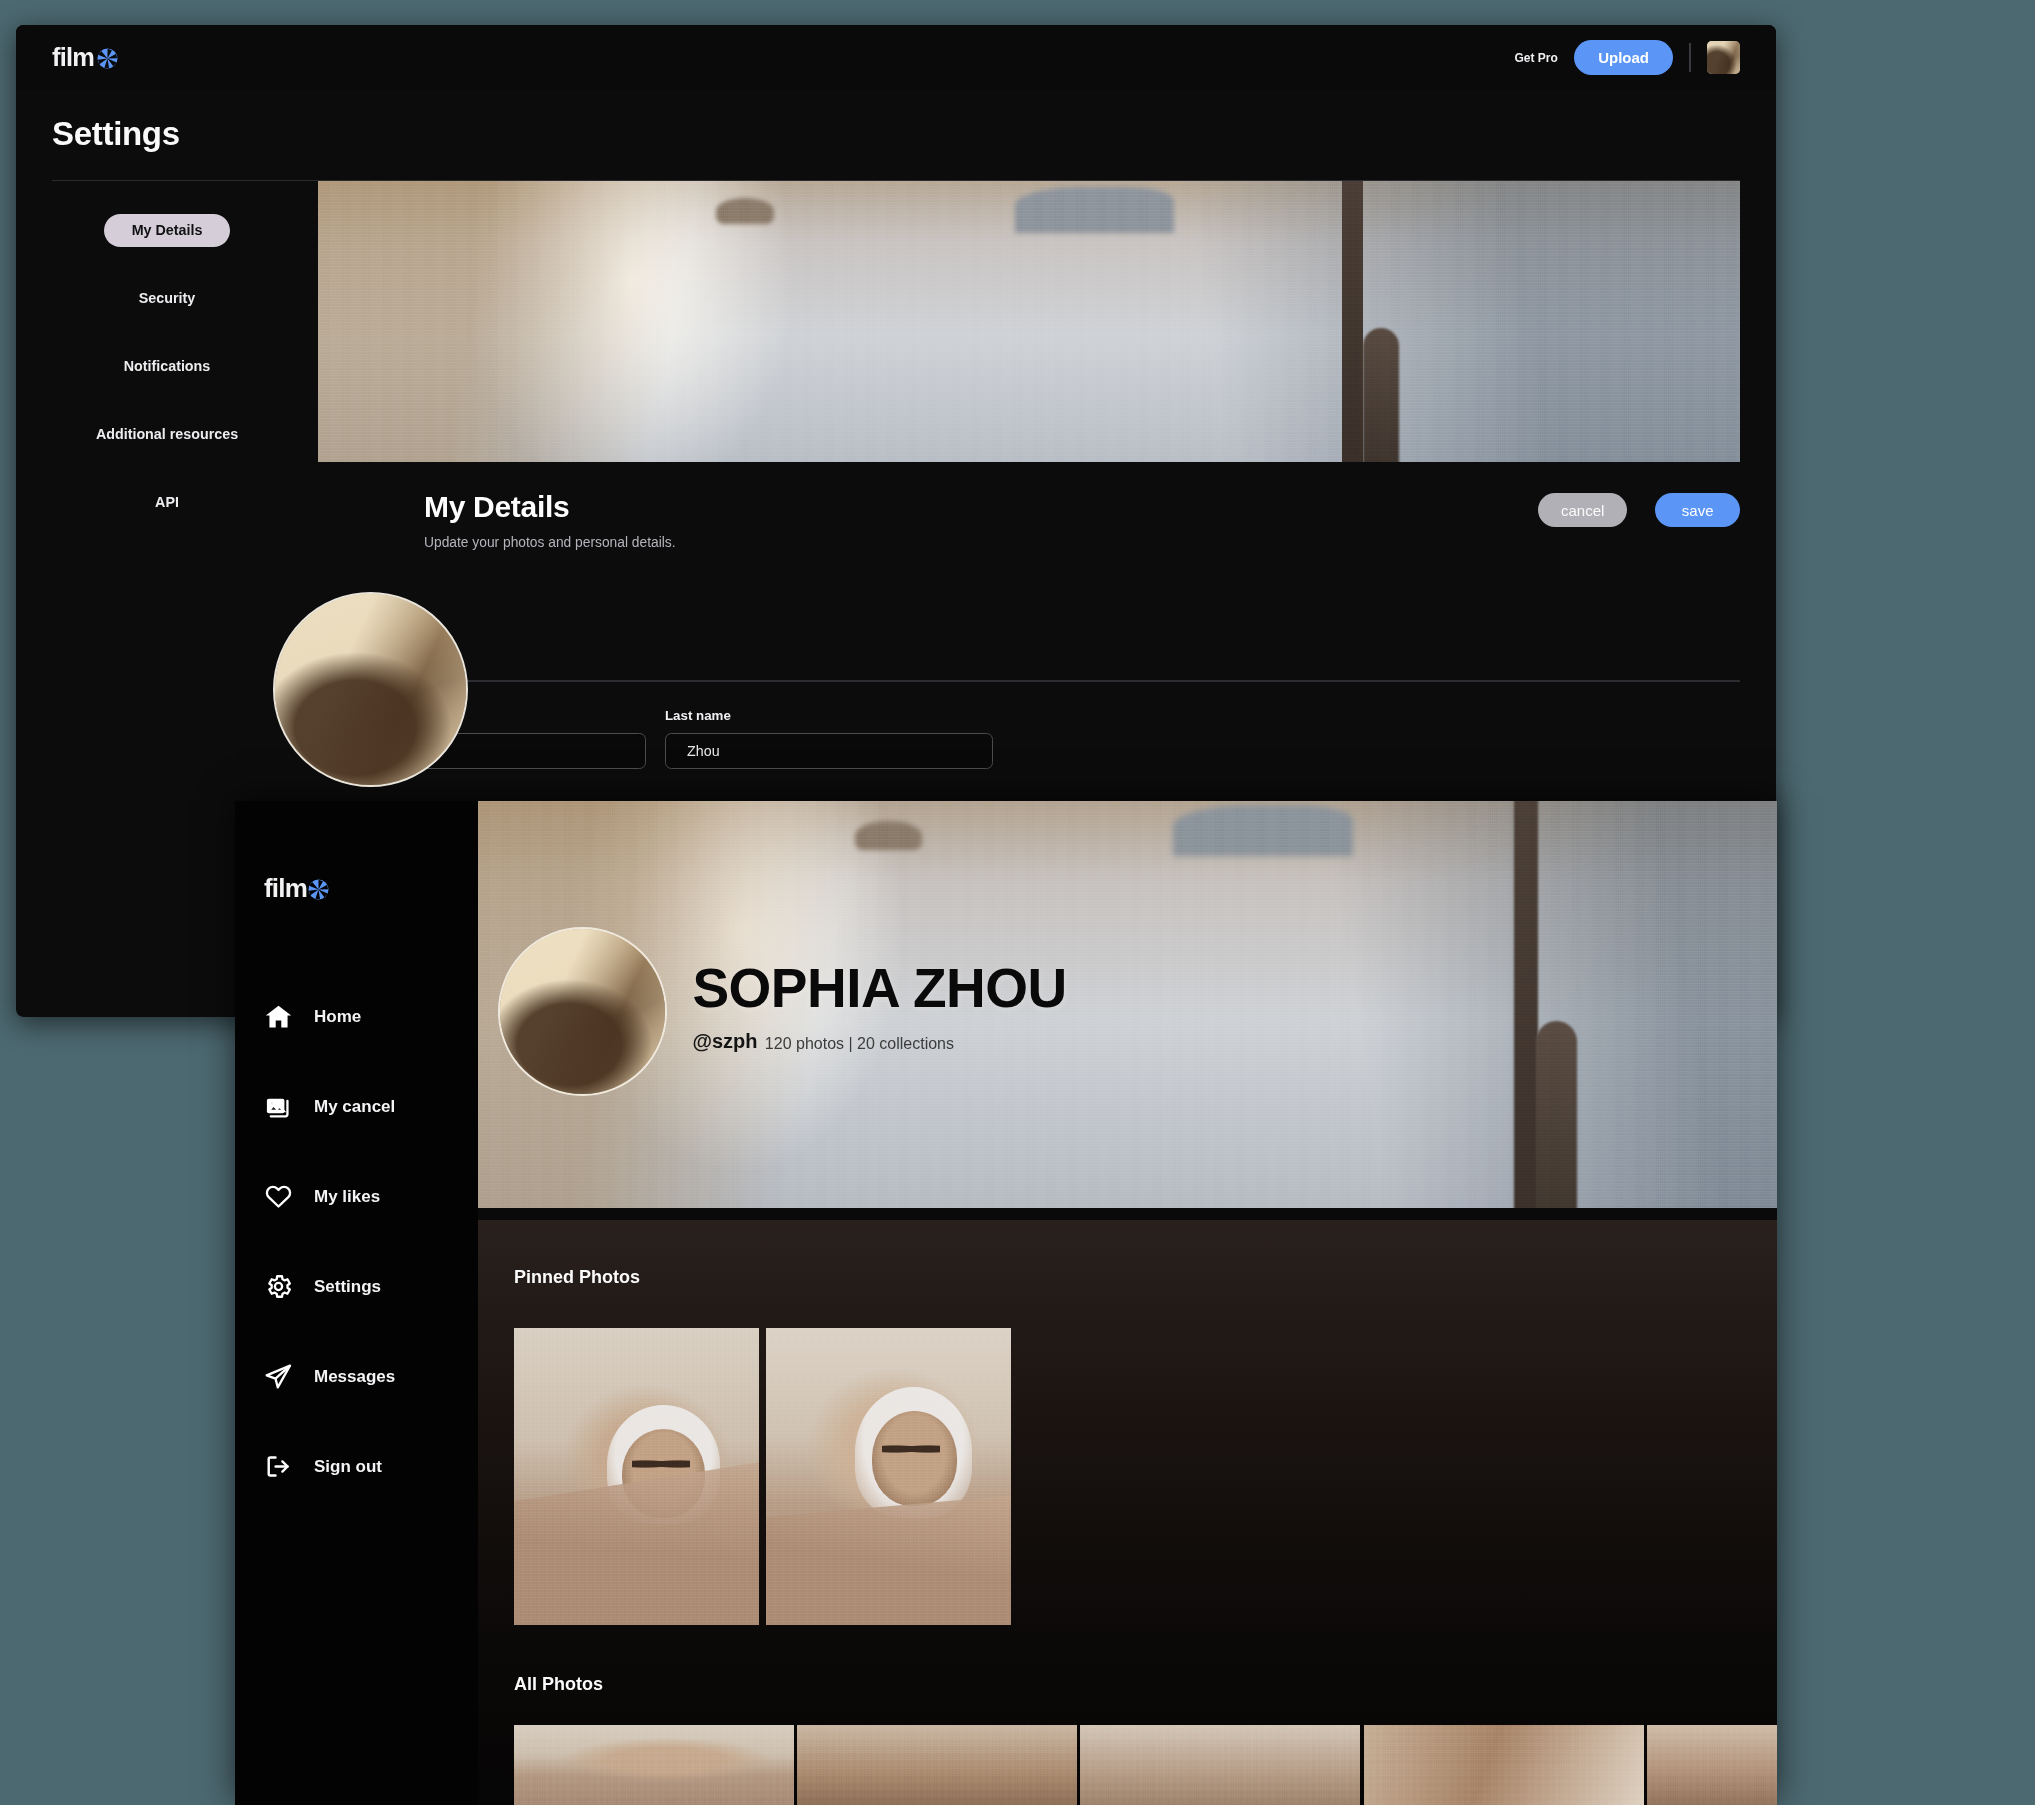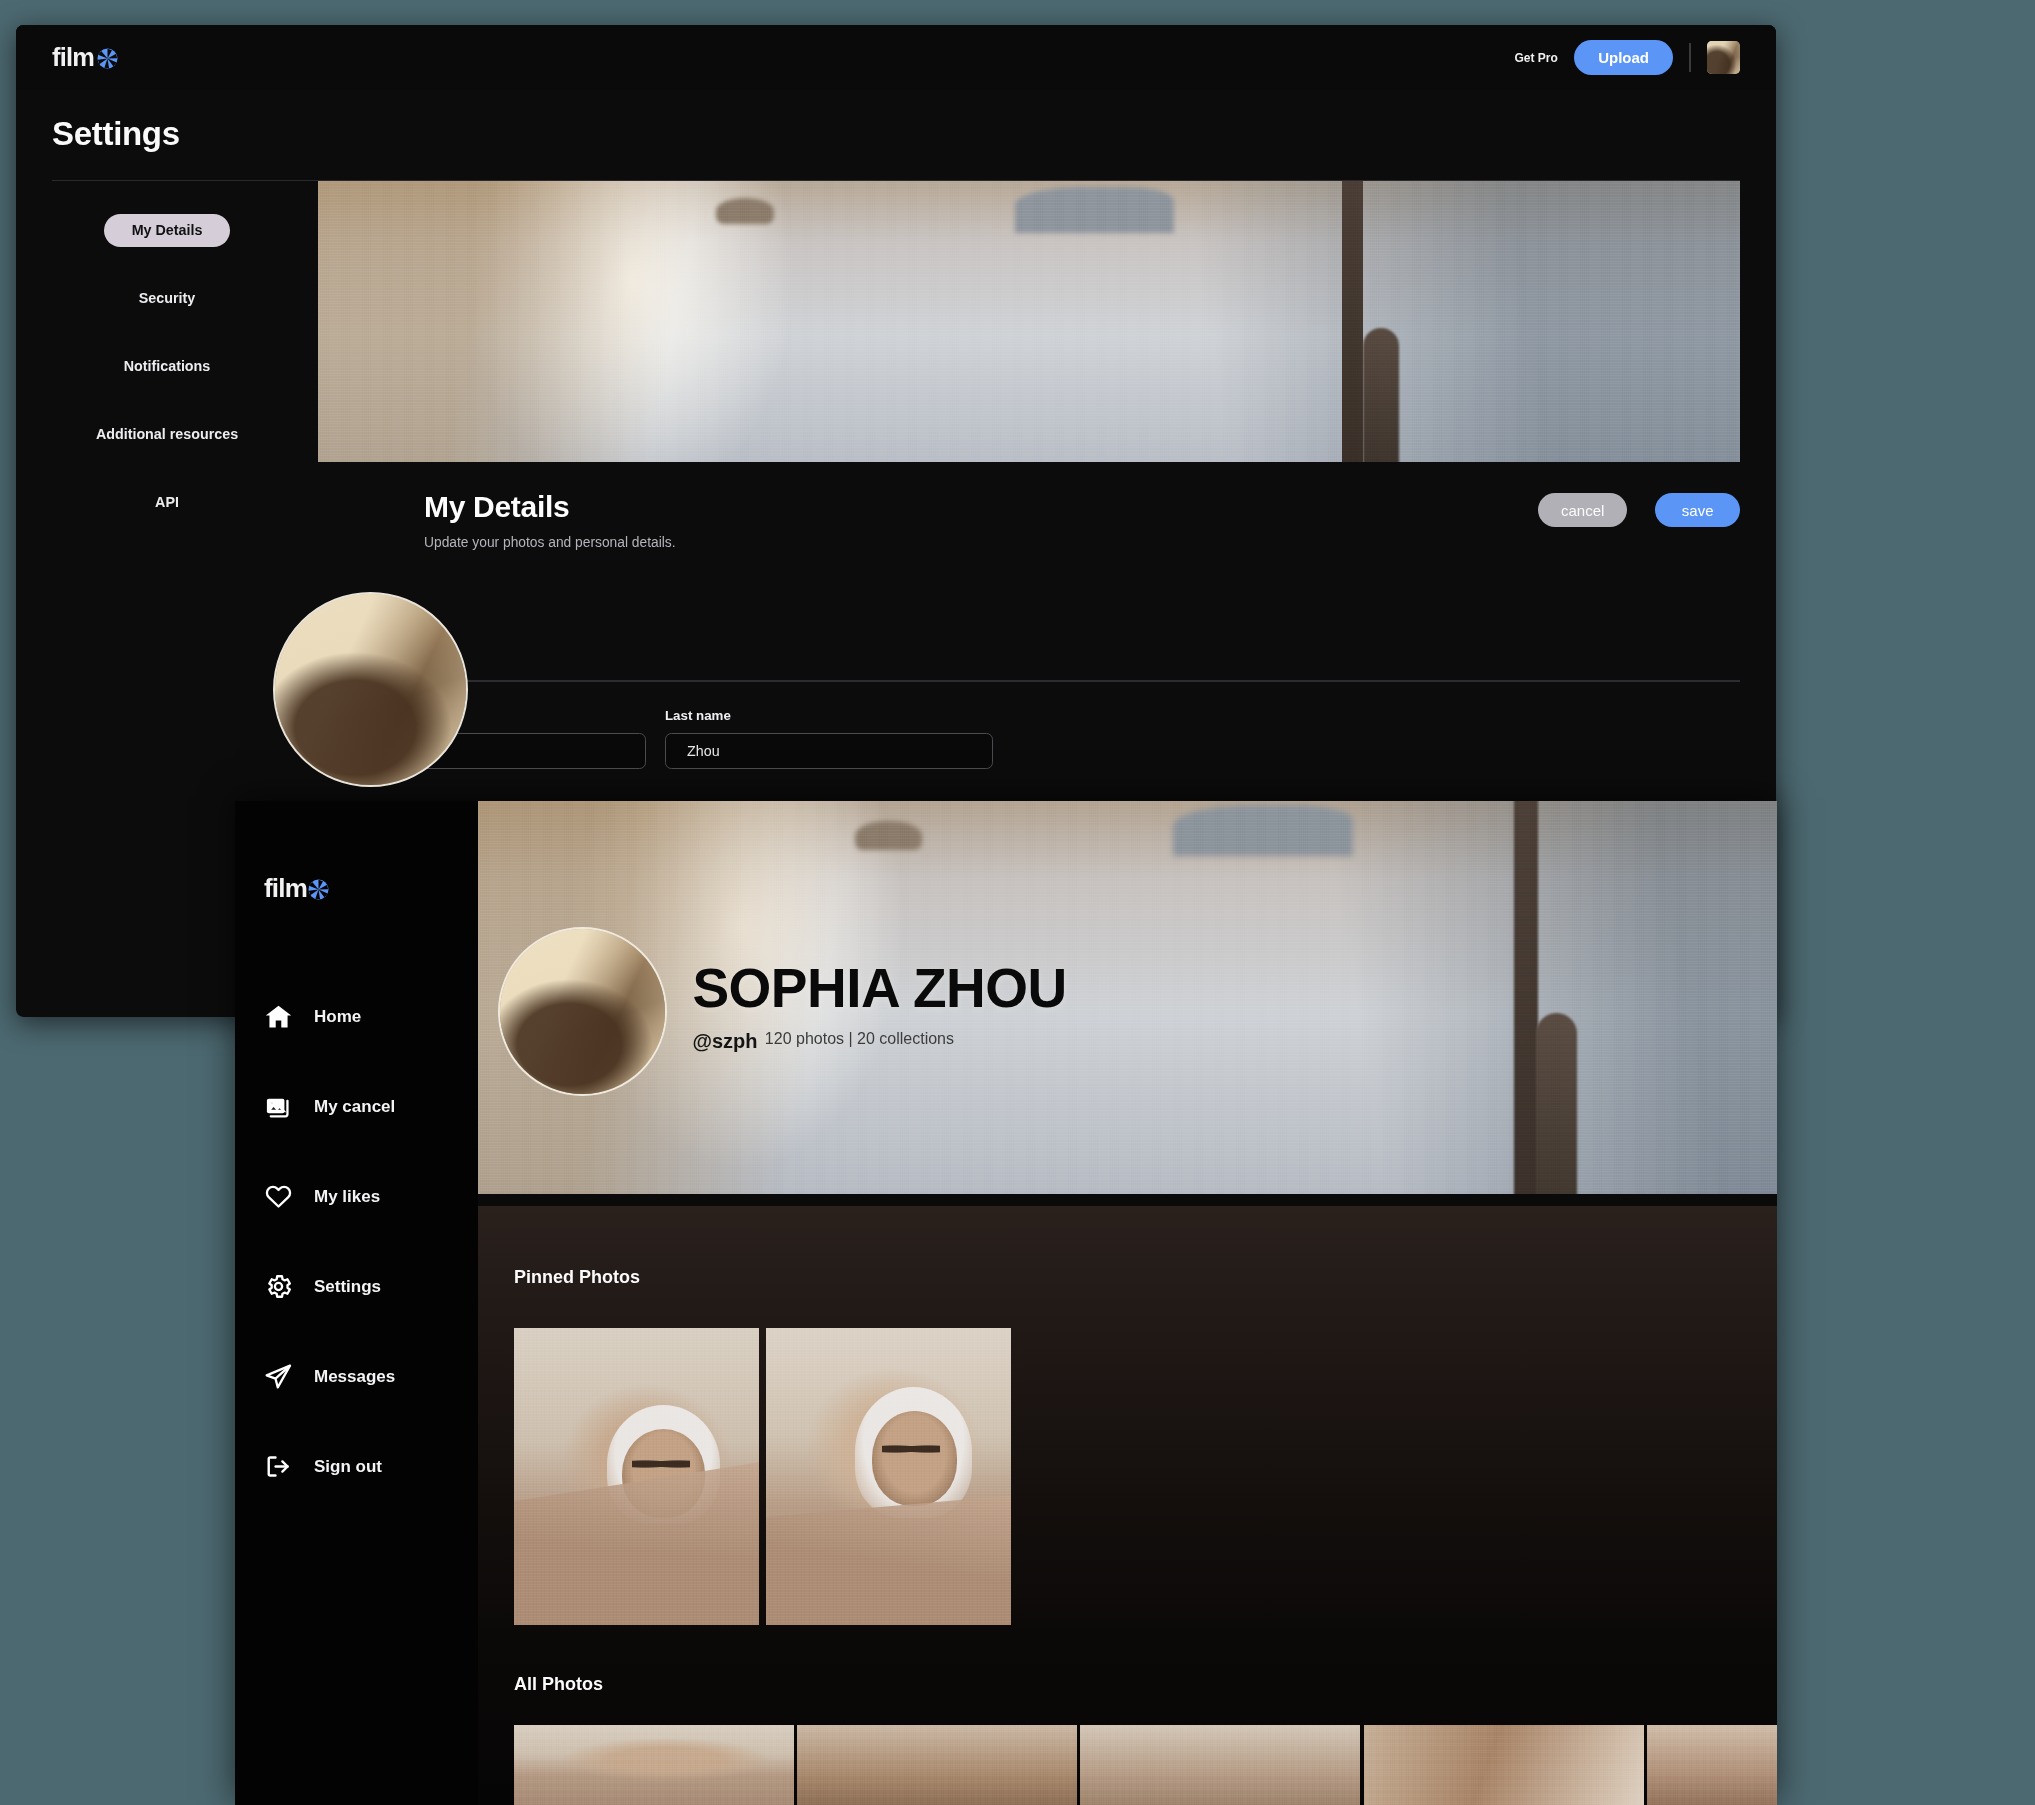--- a/index.html
+++ b/index.html
@@ -264,28 +264,28 @@
     background:
       radial-gradient(ellipse 70% 55% at 42% 70%, rgba(70,48,30,.9) 0 45%, transparent 72%),
       linear-gradient(115deg, rgba(238,224,194,.95) 0 36%, rgba(132,104,72,.45) 66%, rgba(224,204,170,.9) 100%);
   }
   .p-name-block { padding-bottom: 9.5px; }
   .p-name {
     font-size: 55px; font-weight: 700; color: #0a0a0a;
     letter-spacing: -0.5px; line-height: 1;
     text-shadow: 0 1.6px 7.4px rgba(255,255,255,.25);
   }
-  .p-meta { margin-top: 13.8px; display: flex; align-items: flex-start; gap: 7.4px; }
+  .p-meta { margin-top: 13.8px; display: flex; align-items: flex-end; gap: 7.4px; }
   .p-handle { font-size: 20px; font-weight: 700; color: #141414; }
   .p-stats { font-size: 16px; color: #3c3c3c; }
 
   .p-content {
     flex: 1;
     background: linear-gradient(180deg,#2a211d 0%,#231b18 14%,#17110f 42%,#0b0908 72%,#060505 100%);
-    padding: 61px 0 0 36px;
+    padding: 47px 0 0 36px;
     position: relative;
   }
   .p-section-title {
     font-size: 18px; font-weight: 700; color: #fbfbfb;
   }
   .pinned-grid {
     display: flex; gap: 7.4px; margin-top: 40px;
   }
   .pin-card {
     width: 245px; height: 297px; overflow: hidden;

